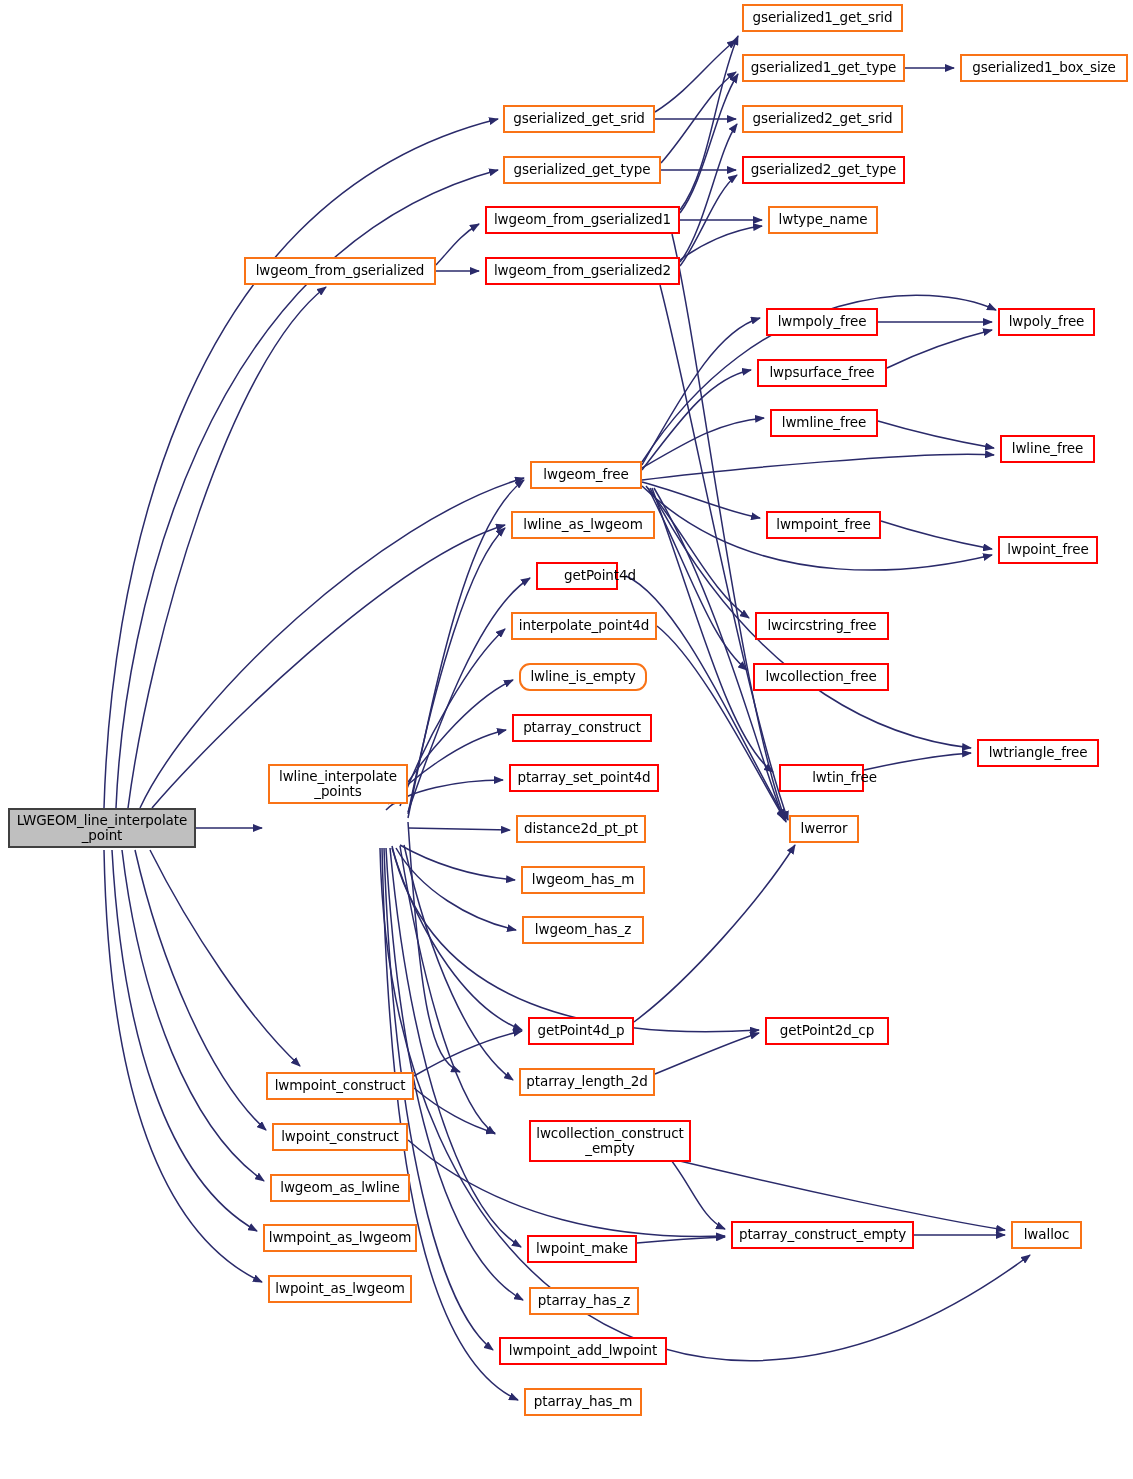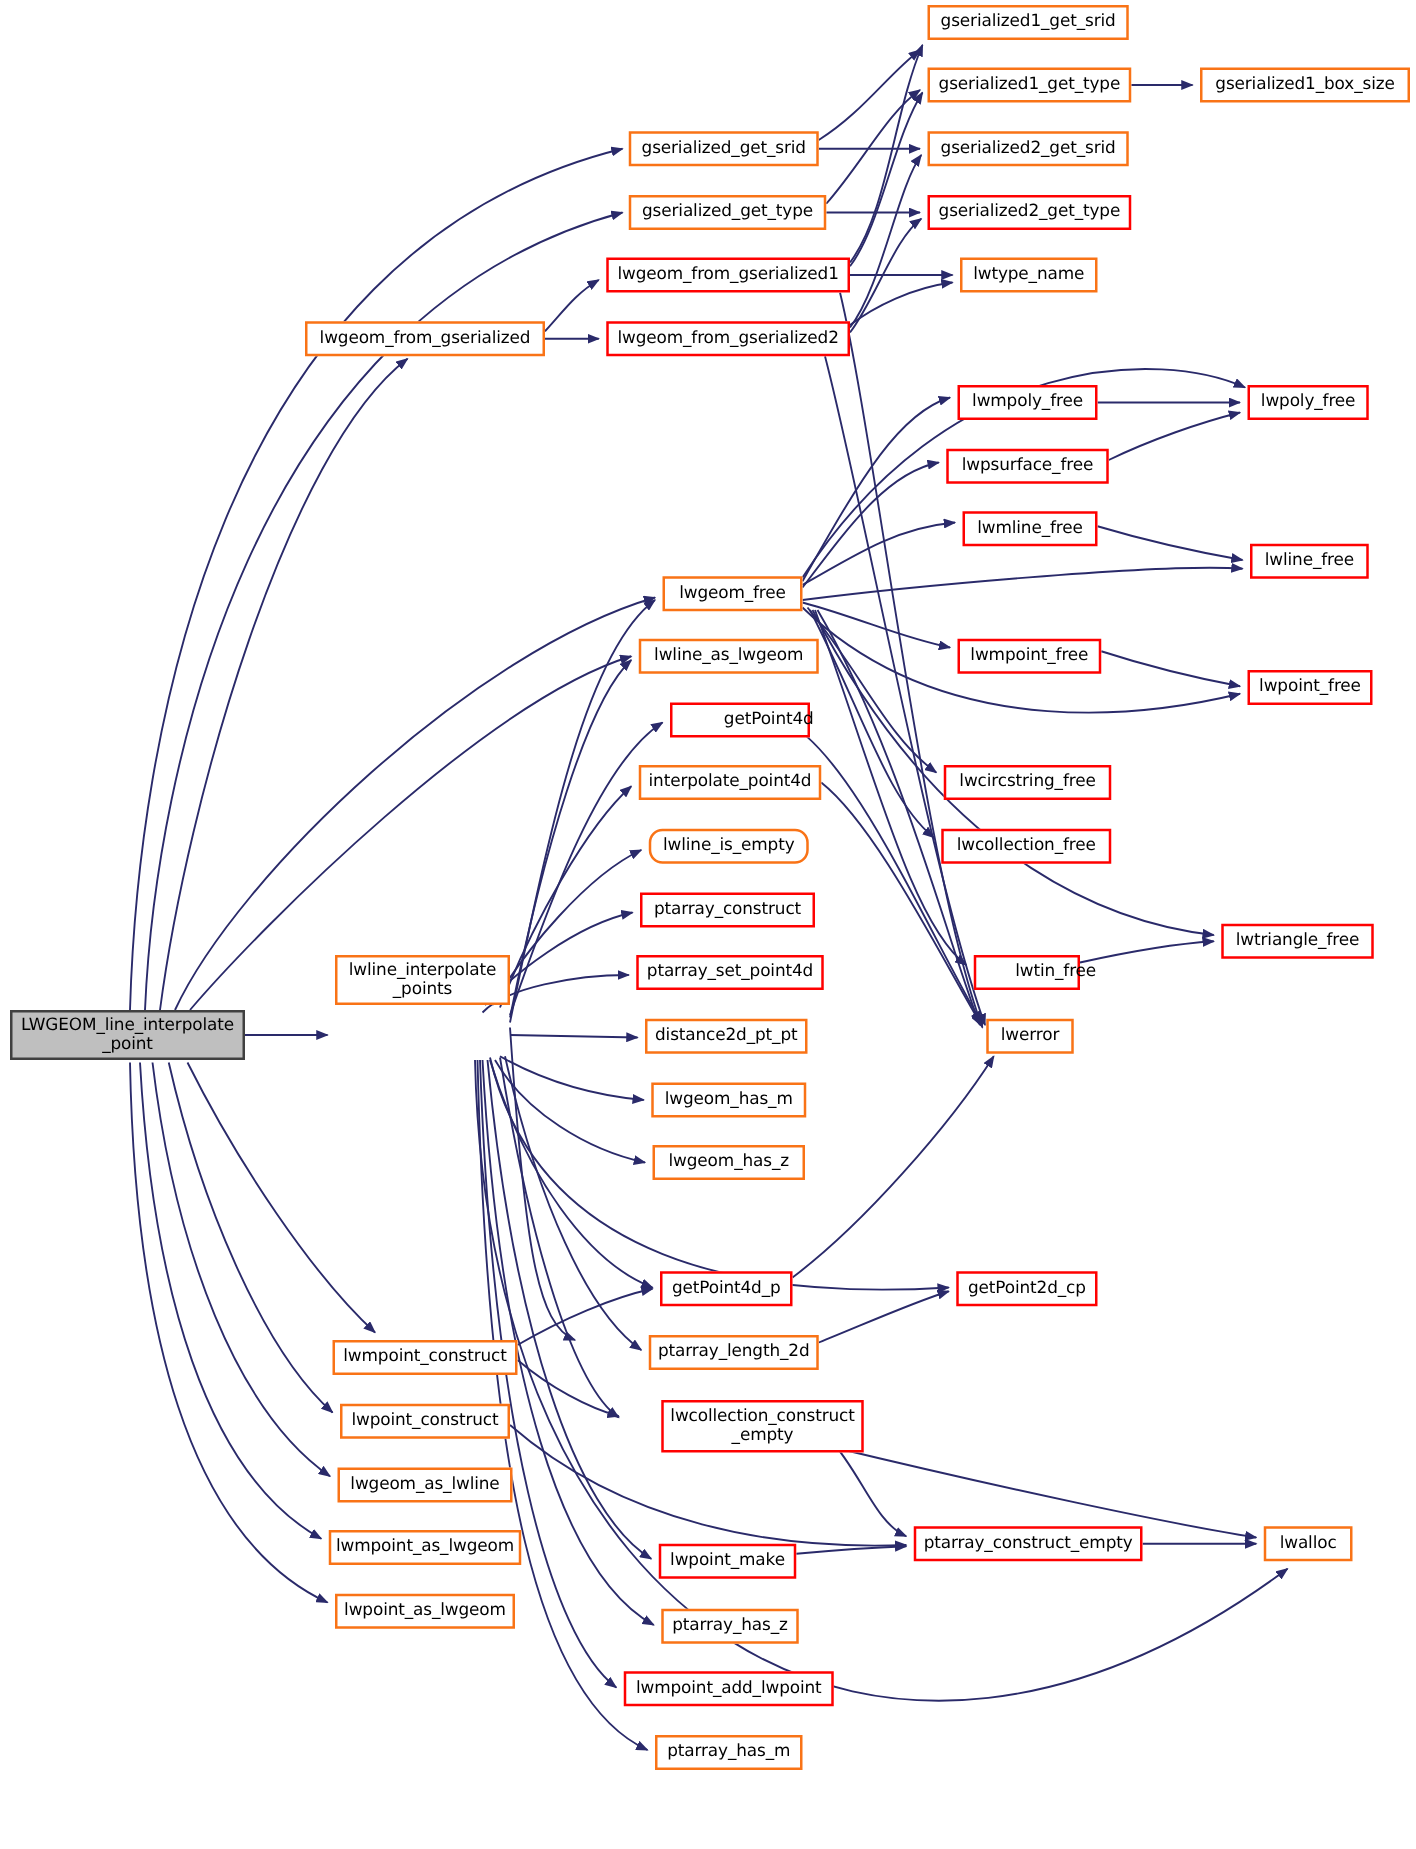--- a/index.html
+++ b/index.html
@@ -189,35 +189,35 @@
       <div class="node" style="left: 768px; top: 206px; width: 110px; height: 28px;">lwtype_name</div>
       <div class="node red" style="left: 766px; top: 308px; width: 112px; height: 28px;">lwmpoly_free</div>
       <div class="node red" style="left: 998px; top: 308px; width: 97px; height: 28px;">lwpoly_free</div>
       <div class="node red" style="left: 757px; top: 359px; width: 130px; height: 28px;">lwpsurface_free</div>
       <div class="node red" style="left: 770px; top: 409px; width: 108px; height: 28px;">lwmline_free</div>
       <div class="node red" style="left: 1000px; top: 435px; width: 95px; height: 28px;">lwline_free</div>
       <div class="node" style="left: 530px; top: 461px; width: 112px; height: 28px;">lwgeom_free</div>
       <div class="node red" style="left: 766px; top: 511px; width: 115px; height: 28px;">lwmpoint_free</div>
       <div class="node" style="left: 511px; top: 511px; width: 144px; height: 28px;">lwline_as_lwgeom</div>
       <div class="node red" style="left: 998px; top: 536px; width: 100px; height: 28px;">lwpoint_free</div>
-      <div class="node red" style="left: 536px; top: 562px; width: 112px; height: 28px; padding-left: 46px;">getPoint4d</div>
+      <div class="node red" style="left: 536px; top: 562px; width: 82px; height: 28px; padding-left: 46px;">getPoint4d</div>
       <div class="node red" style="left: 755px; top: 612px; width: 134px; height: 28px;">lwcircstring_free</div>
       <div class="node" style="left: 511px; top: 612px; width: 146px; height: 28px;">interpolate_point4d</div>
       <div class="node red" style="left: 753px; top: 663px; width: 136px; height: 28px;">lwcollection_free</div>
       <div class="node" style="left: 519px; top: 663px; width: 128px; height: 28px; border-radius: 11px;">lwline_is_empty</div>
       <div class="node red" style="left: 512px; top: 714px; width: 140px; height: 28px;">ptarray_construct</div>
       <div class="node red" style="left: 977px; top: 739px; width: 122px; height: 28px;">lwtriangle_free</div>
       <div class="node red" style="left: 509px; top: 764px; width: 150px; height: 28px;">ptarray_set_point4d</div>
       <div class="node red" style="left: 779px; top: 764px; width: 85px; height: 28px; padding-left: 46px;">lwtin_free</div>
       <div class="node" style="left: 516px; top: 815px; width: 130px; height: 28px;">distance2d_pt_pt</div>
       <div class="node" style="left: 789px; top: 815px; width: 70px; height: 28px;">lwerror</div>
       <div class="node" style="left: 521px; top: 866px; width: 124px; height: 28px;">lwgeom_has_m</div>
       <div class="node" style="left: 522px; top: 916px; width: 122px; height: 28px;">lwgeom_has_z</div>
       <div class="node red" style="left: 528px; top: 1017px; width: 106px; height: 28px;">getPoint4d_p</div>
-      <div class="node red" style="left: 765px; top: 1017px; width: 113px; height: 28px;">getPoint2d_cp</div>
+      <div class="node red" style="left: 765px; top: 1017px; width: 124px; height: 28px;">getPoint2d_cp</div>
       <div class="node" style="left: 266px; top: 1072px; width: 148px; height: 28px;">lwmpoint_construct</div>
       <div class="node" style="left: 519px; top: 1068px; width: 136px; height: 28px;">ptarray_length_2d</div>
       <div class="node red" style="left: 501px; top: 1120px; width: 162px; height: 42px; margin-left: 28px;">lwcollection_construct
 _empty</div>
       <div class="node" style="left: 272px; top: 1123px; width: 136px; height: 28px;">lwpoint_construct</div>
       <div class="node" style="left: 270px; top: 1174px; width: 140px; height: 28px;">lwgeom_as_lwline</div>
       <div class="node red" style="left: 731px; top: 1221px; width: 183px; height: 28px;">ptarray_construct_empty</div>
       <div class="node" style="left: 1011px; top: 1221px; width: 71px; height: 28px;">lwalloc</div>
       <div class="node red" style="left: 527px; top: 1235px; width: 110px; height: 28px;">lwpoint_make</div>
       <div class="node" style="left: 263px; top: 1224px; width: 154px; height: 28px;">lwmpoint_as_lwgeom</div>

